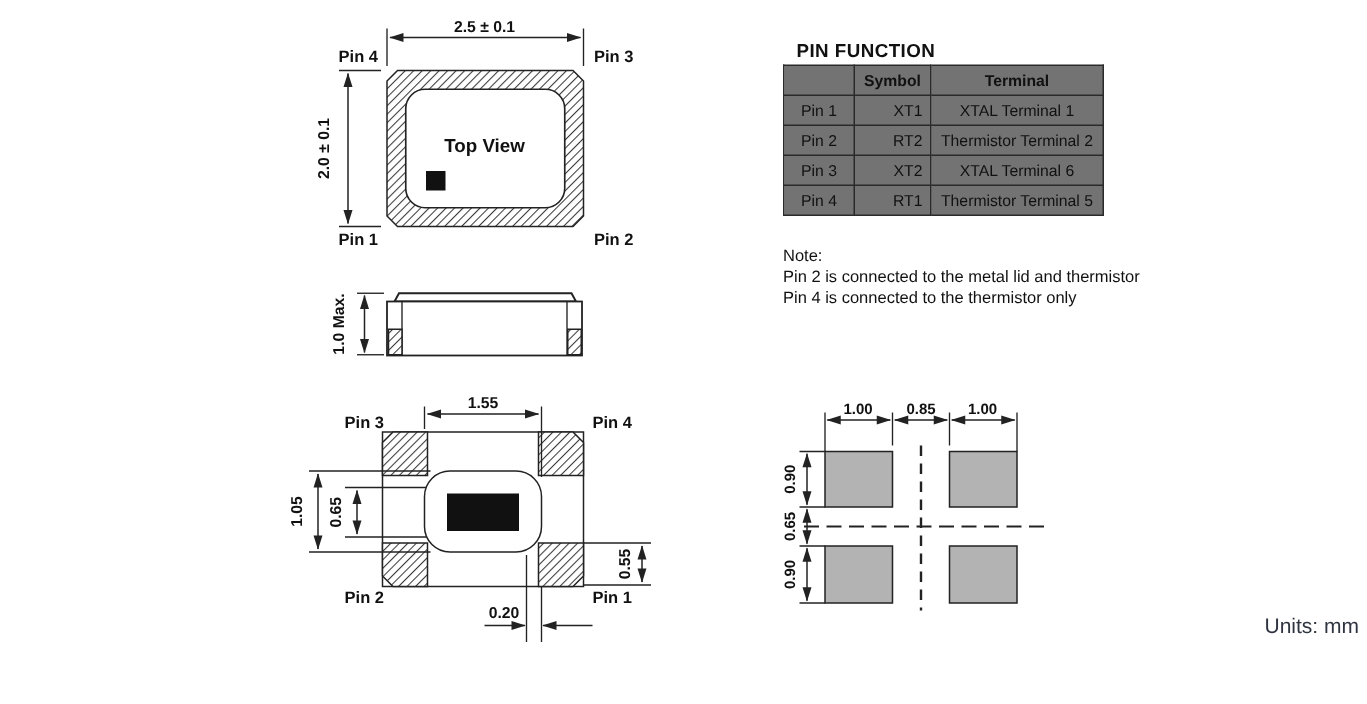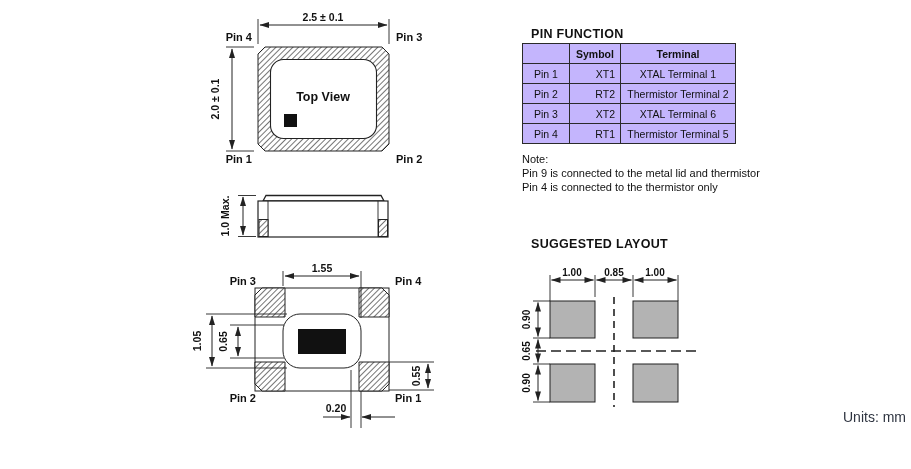--- a/index.html
+++ b/index.html
@@ -23,26 +23,26 @@
   .hatched{fill:url(#hatch);stroke:#222;stroke-width:1;}
   .dashed-h{stroke:#222;stroke-width:1.4;stroke-dasharray:10 5;fill:none;}
   .dashed-v{stroke:#222;stroke-width:1.6;stroke-dasharray:7 5;fill:none;}
 
   
   .section-title{position:absolute;margin:12px;font-size:12.5px;font-weight:bold;
                  letter-spacing:.3px;color:#111;}
   table.pin-table{position:absolute;left:522px;top:43px;border-collapse:collapse;
                   font-size:10.5px;color:#111;background:#fff;}
   .pin-table td{border:1px solid #2a2a2a;height:19px;padding:0 5px;
-                background:#c4b5fd;white-space:nowrap;}
+                background:#737373;white-space:nowrap;}
   .pin-table .c0{width:36px;text-align:center;}
   .pin-table .c1{width:40px;text-align:right;}
   .pin-table .c2{width:104px;text-align:center;}
   .pin-table .hdr{font-weight:bold;text-align:center;}
-  .note{position:absolute;left:522px;top:152px;font-size:11px;
+  .note{position:absolute;left:522px;top:164px;font-size:11px;
         line-height:14px;color:#111;}
   .units{position:absolute;left:843px;top:409px;font-size:14px;color:#2e3440;}
 </style>
 </head>
 <body>
 
 <div class="canvas">
 
   <svg class="abs" style="left:0;top:0" width="460" height="469" viewBox="0 0 460 469">
     <defs>
@@ -173,25 +173,24 @@
     <tr>
       <td class="c0">Pin 4</td>
       <td class="c1">RT1</td>
       <td class="c2">Thermistor Terminal 5</td>
     </tr>
   </tbody>
     </table>
 
   <div class="note">
     <div>Note:</div>
-    <div>Pin 9 is connected to the metal lid and thermistor</div>
+    <div>Pin 2 is connected to the metal lid and thermistor</div>
     <div>Pin 4 is connected to the thermistor only</div>
   </div>
 
-  <h2 class="section-title" style="left:519px;top:225px">SUGGESTED LAYOUT</h2>
 
   <svg class="abs" style="left:505px;top:255px" width="200" height="180" viewBox="0 0 200 180">
     <defs>
       <marker id="ah2" markerWidth="11" markerHeight="8" refX="9.5" refY="4" orient="auto-start-reverse" markerUnits="userSpaceOnUse">
         <path d="M0.5,1 L10,4 L0.5,7 Z" fill="#222"></path>
       </marker>
     </defs>
 
     <g>
       <rect x="45" y="46" width="45" height="37" fill="#b3b3b3" stroke="#222" stroke-width="1"></rect>

